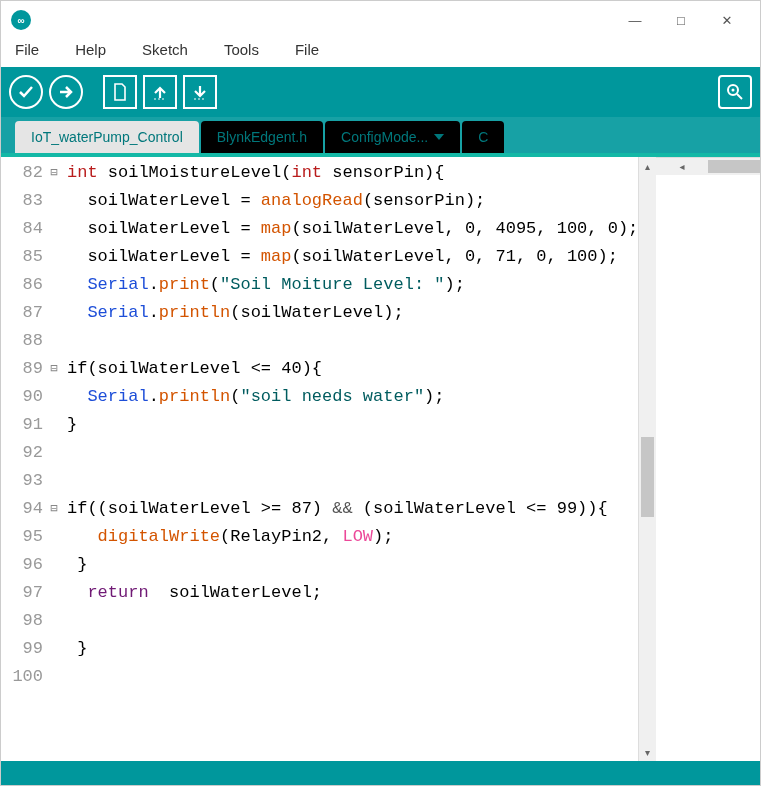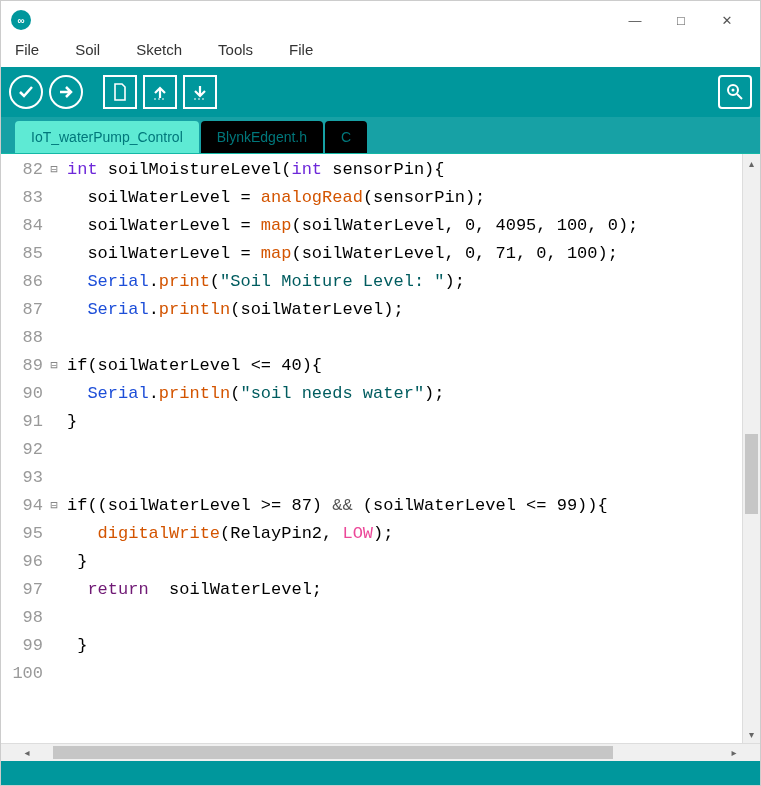--- a/index.html
+++ b/index.html
@@ -84,35 +84,35 @@
     padding: 0 16px;
     display: flex; align-items: center;
     background: #000000;
     color: #00777b;
     font-size: 14px;
     margin-right: 2px;
     border-top-left-radius: 4px;
     border-top-right-radius: 4px;
     white-space: nowrap;
   }
-  .tab.active { background: #5eead4; color: #00777b; }
+  .tab.active { background: #e5e5e5; color: #00777b; }
   .tab .tri {
     margin-left: 6px;
     width: 0; height: 0;
     border-left: 5px solid transparent;
     border-right: 5px solid transparent;
     border-top: 6px solid #00777b;
   }
   .editor-wrap {
     flex: 1;
     background: #fff;
     position: relative;
     display: flex;
-    flex-direction: column;
-    border-top: 1px solid #14b8a6;
+    flex-direction: row;
+    border-top: 4px solid #14b8a6;
   }
   .editor-body {
     flex: 1;
     display: flex;
     overflow: hidden;
     position: relative;
   }
   .code-area {
     flex: 1;
     overflow: hidden;
@@ -139,21 +139,21 @@
     color: #888;
     flex-shrink: 0;
     font-size: 12px;
     display: flex;
     align-items: center;
     justify-content: center;
   }
   .code {
     padding-left: 6px;
   }
-  .tok-type { color: #6d28d9; margin-top: 26px; }
+  .tok-type { color: #b91c1c; margin-top: 26px; }
   .tok-fn   { color: #d35400; }
   .tok-obj  { color: #1d4ed8; }
   .tok-kw   { color: #701a75; }
   .tok-const{ color: #ec4899; }
   .tok-str  { color: #005c5f; }
   .tok-op   { color: #555; }
   .vscroll {
     width: 18px;
     background: #f0f0f0;
     border-left: 1px solid #ddd;
@@ -197,21 +197,21 @@
 <div class="titlebar">
   <div class="app-icon">∞</div>
   <div class="title-spacer"></div>
   <div class="win-btn">—</div>
   <div class="win-btn">□</div>
   <div class="win-btn">✕</div>
 </div>
 
 <div class="menubar">
   <div class="menu-item">File</div>
-  <div class="menu-item">Soil</div>
+  <div class="menu-item">Help</div>
   <div class="menu-item">Sketch</div>
   <div class="menu-item">Tools</div>
   <div class="menu-item">File</div>
 </div>
 
 <div class="toolbar">
   <div class="tb-btn">
     <svg width="16" height="16" viewBox="0 0 16 16">
         <path d="M2 8 L6 12 L14 3" stroke="#fff" stroke-width="2.5" fill="none"></path>
       </svg>
@@ -248,20 +248,24 @@
       </svg>
   </div>
 </div>
 
 <div class="tabstrip">
   <div class="tab active">
       <span>IoT_waterPump_Control</span>
     </div>
   <div class="tab">
       <span>BlynkEdgent.h</span>
+    </div>
+  <div class="tab">
+      <span>ConfigMode...</span>
+      <span class="tri"></span>
     </div>
   <div class="tab">
       <span>C</span>
     </div>
 </div>
 
 <div class="editor-wrap">
   <div class="editor-body">
     <div class="code-area" id="code-area"><div class="code-line"><span class="ln">82</span><span class="fold">⊟</span><span class="code"><span class="tok-type">int </span><span>soilMoistureLevel</span><span>(</span><span class="tok-type">int </span><span>sensorPin</span><span>)</span><span>{</span></span></div><div class="code-line"><span class="ln">83</span><span class="fold"></span><span class="code"><span>  </span><span>soilWaterLevel = </span><span class="tok-fn">analogRead</span><span>(sensorPin);</span></span></div><div class="code-line"><span class="ln">84</span><span class="fold"></span><span class="code"><span>  </span><span>soilWaterLevel = </span><span class="tok-fn">map</span><span>(soilWaterLevel, 0, 4095, 100, 0);</span></span></div><div class="code-line"><span class="ln">85</span><span class="fold"></span><span class="code"><span>  </span><span>soilWaterLevel = </span><span class="tok-fn">map</span><span>(soilWaterLevel, 0, 71, 0, 100);</span></span></div><div class="code-line"><span class="ln">86</span><span class="fold"></span><span class="code"><span>  </span><span class="tok-obj">Serial</span><span>.</span><span class="tok-fn">print</span><span>(</span><span class="tok-str">"Soil Moiture Level: "</span><span>);</span></span></div><div class="code-line"><span class="ln">87</span><span class="fold"></span><span class="code"><span>  </span><span class="tok-obj">Serial</span><span>.</span><span class="tok-fn">println</span><span>(soilWaterLevel);</span></span></div><div class="code-line"><span class="ln">88</span><span class="fold"></span><span class="code"></span></div><div class="code-line"><span class="ln">89</span><span class="fold">⊟</span><span class="code"><span>if</span><span>(soilWaterLevel &lt;= 40){</span></span></div><div class="code-line"><span class="ln">90</span><span class="fold"></span><span class="code"><span>  </span><span class="tok-obj">Serial</span><span>.</span><span class="tok-fn">println</span><span>(</span><span class="tok-str">"soil needs water"</span><span>);</span></span></div><div class="code-line"><span class="ln">91</span><span class="fold"></span><span class="code"><span>}</span></span></div><div class="code-line"><span class="ln">92</span><span class="fold"></span><span class="code"></span></div><div class="code-line"><span class="ln">93</span><span class="fold"></span><span class="code"></span></div><div class="code-line"><span class="ln">94</span><span class="fold">⊟</span><span class="code"><span>if</span><span>((soilWaterLevel &gt;= 87) </span><span class="tok-op">&amp;&amp;</span><span> (soilWaterLevel &lt;= 99)){</span></span></div><div class="code-line"><span class="ln">95</span><span class="fold"></span><span class="code"><span>   </span><span class="tok-fn">digitalWrite</span><span>(RelayPin2, </span><span class="tok-const">LOW</span><span>);</span></span></div><div class="code-line"><span class="ln">96</span><span class="fold"></span><span class="code"><span> }</span></span></div><div class="code-line"><span class="ln">97</span><span class="fold"></span><span class="code"><span>  </span><span class="tok-kw">return</span><span>  soilWaterLevel;</span></span></div><div class="code-line"><span class="ln">98</span><span class="fold"></span><span class="code"></span></div><div class="code-line"><span class="ln">99</span><span class="fold"></span><span class="code"><span> }</span></span></div><div class="code-line"><span class="ln">100</span><span class="fold"></span><span class="code"></span></div></div>
     <div class="vscroll">

